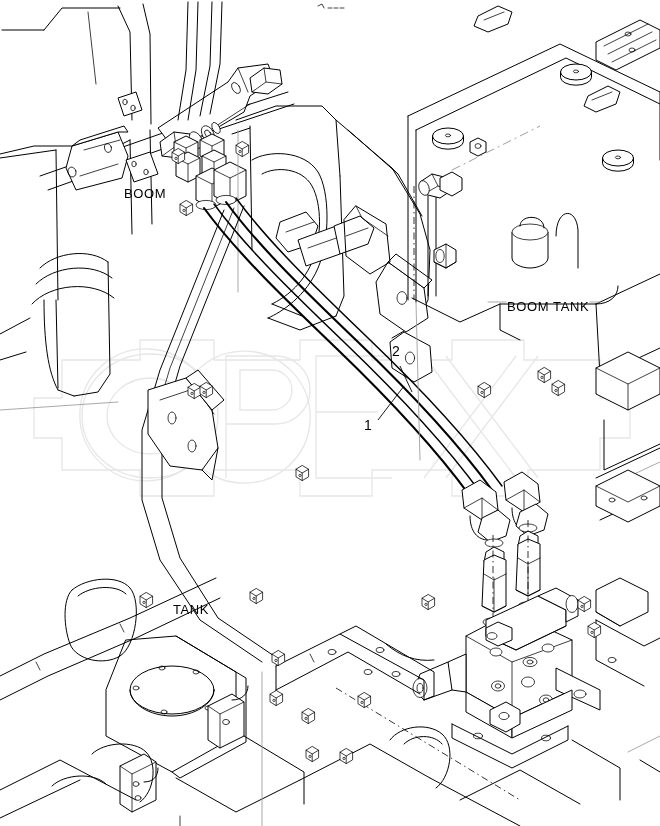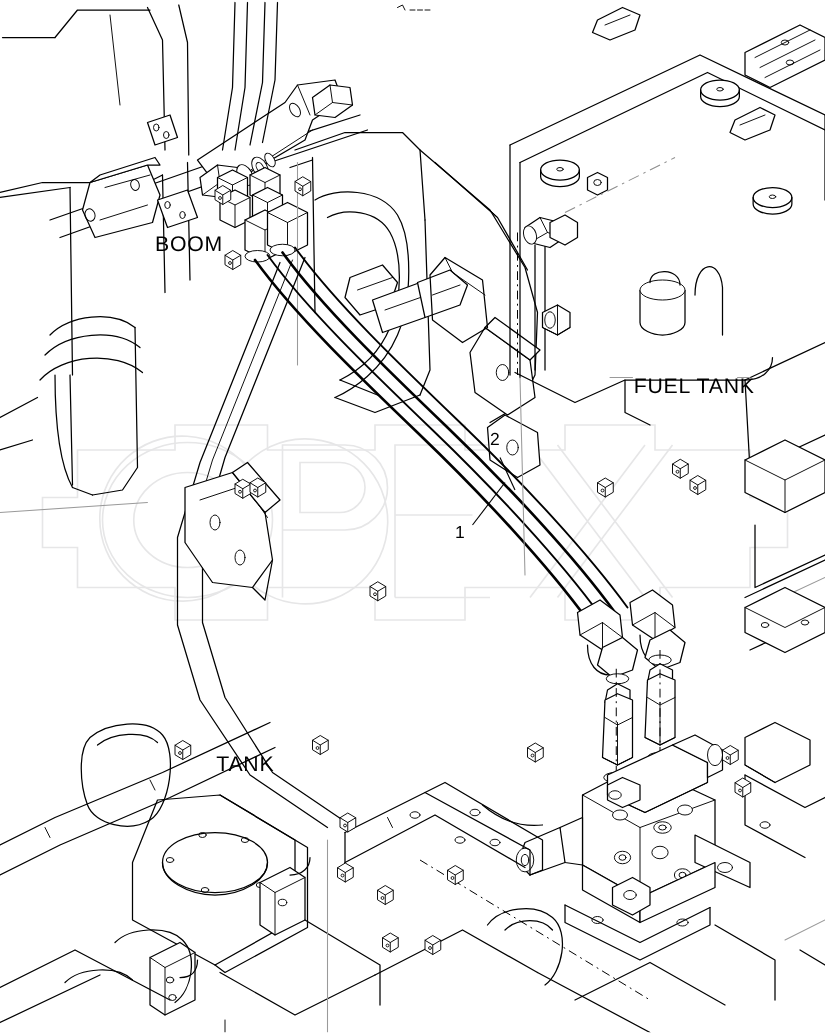--- a/index.html
+++ b/index.html
@@ -12,21 +12,21 @@
     position:relative;width:660px;height:826px;background:#fff;
   }
   #diagram-svg{position:absolute;left:0;top:0;width:660px;height:826px;display:block;}
   .lbl{
     position:absolute;
     font-family:"Liberation Sans", sans-serif;
     color:#000;
     white-space:nowrap;
     user-select:none;
   }
-  .lbl-part{font-size:17px;letter-spacing:0.6px;}
+  .lbl-part{font-size:13px;letter-spacing:0.6px;}
   .lbl-callout{font-size:14px;}
   #lbl-boom{left:124px;top:186px;}
   #lbl-fuel{left:507px;top:299px;}
   #lbl-frame{left:173px;top:602px;}
   #callout-2{left:392px;top:343px;}
   #callout-1{left:364px;top:417px;}
 </style>
 </head>
 <body>
 
@@ -536,21 +536,21 @@
 
     <g>
       <path class="kt" d="M318,6 L322,4 L324,8"></path>
       <path class="kt" d="M328,8 L332,8 M334,8 L338,8 M340,8 L344,8"></path>
     </g>
 
   </svg>
 
   <div class="lbl lbl-part" id="lbl-boom">BOOM</div>
 
-  <div class="lbl lbl-part" id="lbl-fuel">FUEL TANK</div>
+  <div class="lbl lbl-part" id="lbl-fuel">BOOM TANK</div>
 
   <div class="lbl lbl-part" id="lbl-frame">TANK</div>
 
   <div class="lbl lbl-callout" id="callout-2">2</div>
 
   <div class="lbl lbl-callout" id="callout-1">1</div>
 
 </div>
 
 </body></html>

